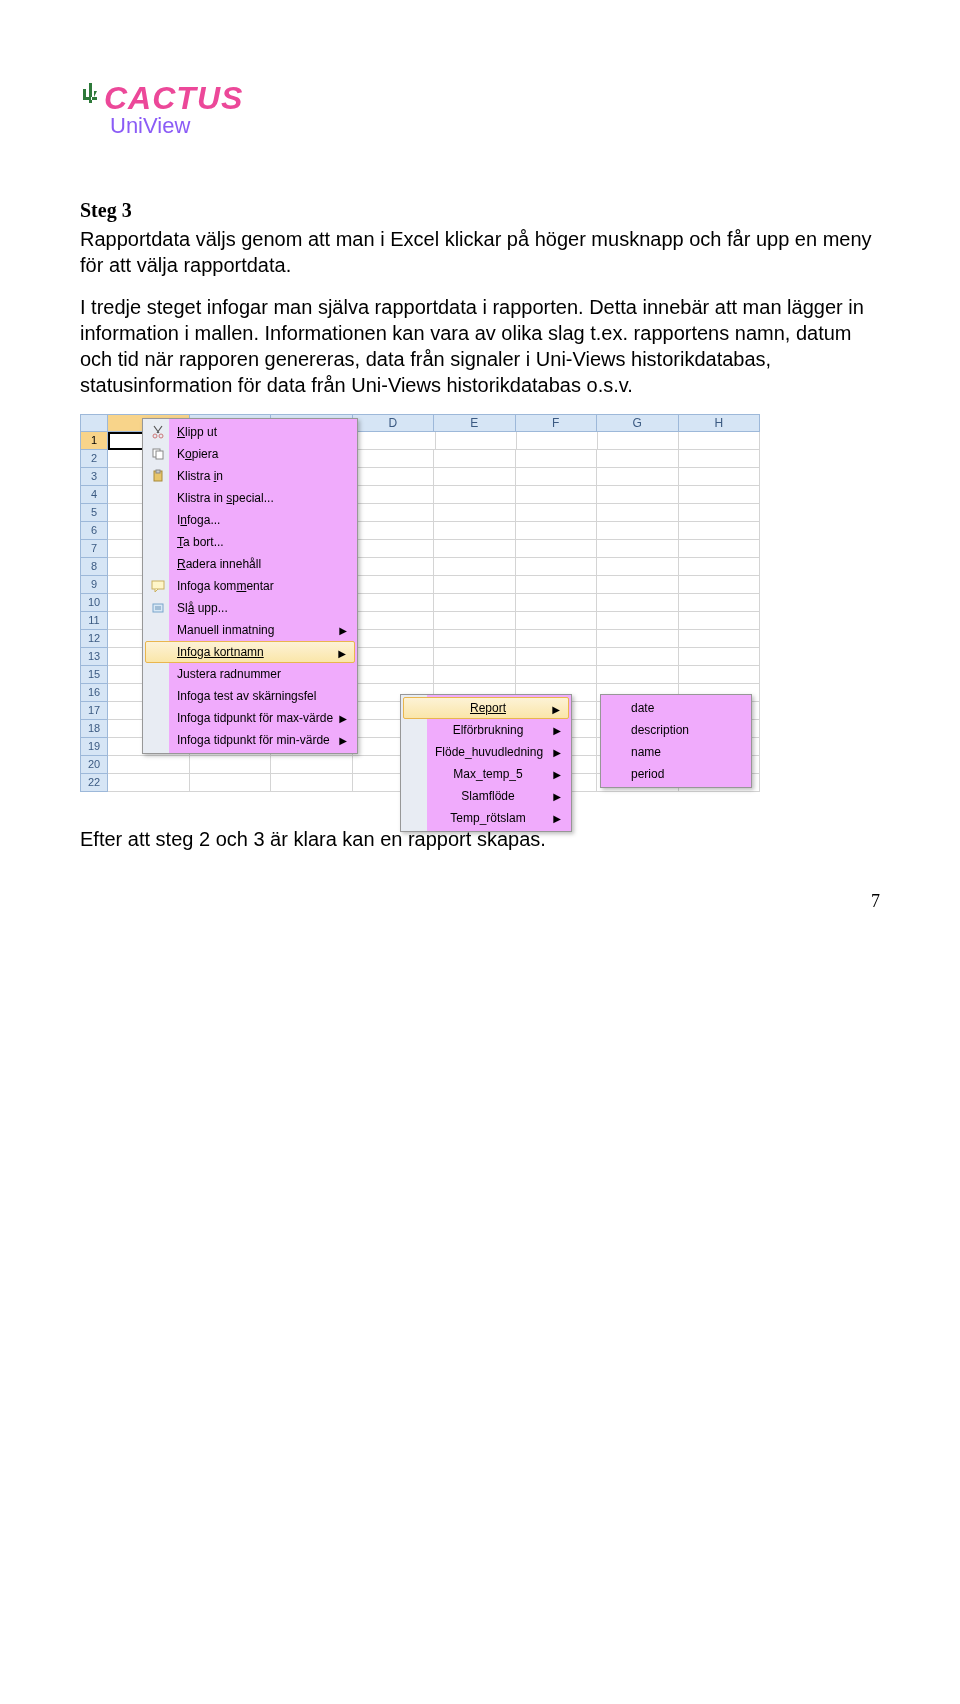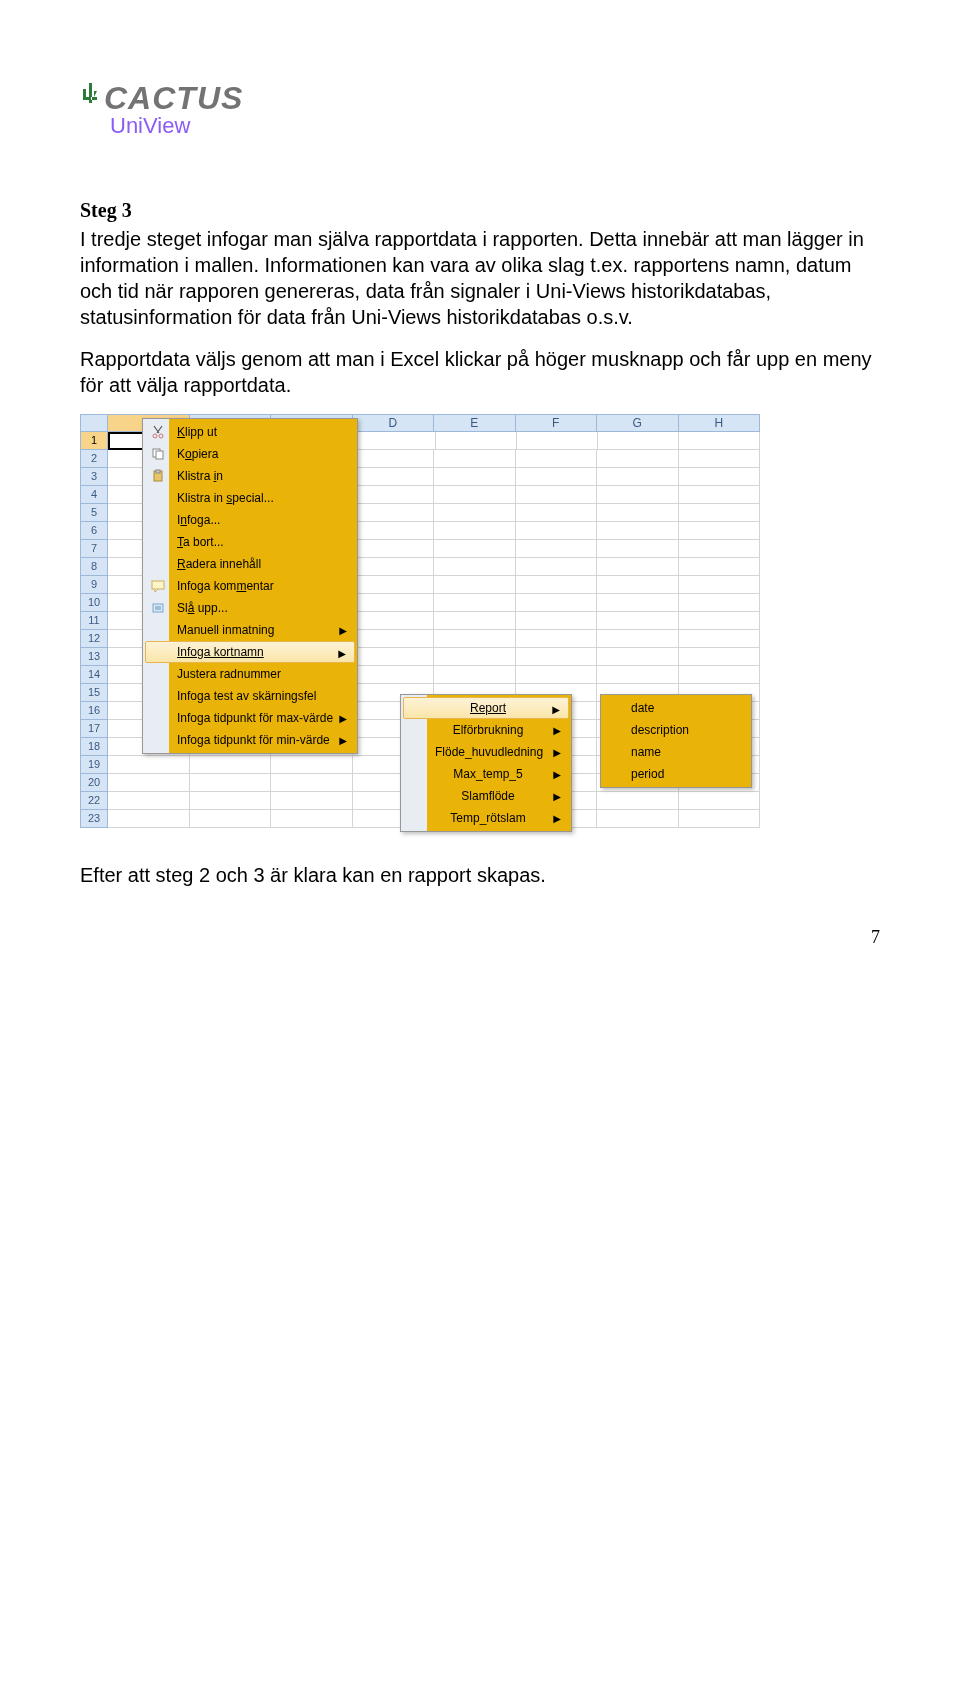--- a/index.html
+++ b/index.html
@@ -15,21 +15,21 @@
   }
   .logo-block {
     margin-bottom: 60px;
   }
   .logo-cactus {
     font-family: "Arial Black", Arial, sans-serif;
     font-weight: 900;
     font-size: 32px;
     letter-spacing: 1px;
     font-style: italic;
-    color: #737373;
+    color: #ec4899;
     display: flex;
     align-items: center;
     gap: 4px;
   }
   .cactus-icon {
     display: inline-block;
   }
   .logo-uniview {
     font-family: Liberation Sans, sans-serif;
     font-size: 22px;
@@ -111,21 +111,21 @@
     border-bottom: 1px solid #d4d4d4;
     box-sizing: border-box;
     height: 18px;
   }
   .cell.active {
     border: 2px solid #000;
   }
   
   .menu {
     position: absolute;
-    background: #eab308;
+    background: #f0abfc;
     border: 1px solid #979797;
     box-shadow: 2px 2px 4px rgba(0,0,0,0.25);
     padding: 2px;
     font-size: 12px;
   }
   .menu .iconcol {
     position: absolute;
     left: 0; top: 0; bottom: 0;
     width: 26px;
     background: #e8ecf3;
@@ -189,22 +189,22 @@
         <svg width="20" height="28" viewBox="0 0 20 28">
           <path d="M9 2 h3 v20 h-3 z M3 8 h3 v8 h3 v3 h-6 z M14 10 h3 v6 h-3 z M14 16 h-3 v3 h6 v-9" fill="#2e7a3a"></path>
         </svg>
       </span>
       <span>CACTUS</span>
     </div>
     <div class="logo-uniview">UniView</div>
   </div>
 
   <div class="section-title">Steg 3</div>
+  <div class="body-text">Rapportdata väljs genom att man i Excel klickar på höger musknapp och får upp en meny för att välja rapportdata.</div>
   <div class="body-text">I tredje steget infogar man själva rapportdata i rapporten. Detta innebär att man lägger in information i mallen. Informationen kan vara av olika slag t.ex. rapportens namn, datum och tid när rapporen genereras, data från signaler i Uni-Views historikdatabas, statusinformation för data från Uni-Views historikdatabas o.s.v.</div>
-  <div class="body-text">Rapportdata väljs genom att man i Excel klickar på höger musknapp och får upp en meny för att välja rapportdata.</div>
 
   <div class="screenshot">
     <div class="sheet-header">
       <div class="corner-cell"></div>
     <div class="col-head sel">A</div>
         <div class="col-head">B</div>
         <div class="col-head">C</div>
         <div class="col-head">D</div>
         <div class="col-head">E</div>
         <div class="col-head">F</div>
@@ -349,31 +349,20 @@
           <div class="cell"></div>
           <div class="cell"></div>
           <div class="cell"></div>
           <div class="cell"></div>
           <div class="cell"></div>
           <div class="cell"></div>
           <div class="cell"></div>
           <div class="cell"></div>
         </div>
         <div class="sheet-row">
-          <div class="row-head">14</div>
-          <div class="cell"></div>
-          <div class="cell"></div>
-          <div class="cell"></div>
-          <div class="cell"></div>
-          <div class="cell"></div>
-          <div class="cell"></div>
-          <div class="cell"></div>
-          <div class="cell"></div>
-        </div>
-        <div class="sheet-row">
           <div class="row-head">15</div>
           <div class="cell"></div>
           <div class="cell"></div>
           <div class="cell"></div>
           <div class="cell"></div>
           <div class="cell"></div>
           <div class="cell"></div>
           <div class="cell"></div>
           <div class="cell"></div>
         </div>
@@ -427,31 +416,20 @@
           <div class="cell"></div>
           <div class="cell"></div>
           <div class="cell"></div>
           <div class="cell"></div>
           <div class="cell"></div>
           <div class="cell"></div>
           <div class="cell"></div>
         </div>
         <div class="sheet-row">
           <div class="row-head">22</div>
-          <div class="cell"></div>
-          <div class="cell"></div>
-          <div class="cell"></div>
-          <div class="cell"></div>
-          <div class="cell"></div>
-          <div class="cell"></div>
-          <div class="cell"></div>
-          <div class="cell"></div>
-        </div>
-        <div class="sheet-row">
-          <div class="row-head">23</div>
           <div class="cell"></div>
           <div class="cell"></div>
           <div class="cell"></div>
           <div class="cell"></div>
           <div class="cell"></div>
           <div class="cell"></div>
           <div class="cell"></div>
           <div class="cell"></div>
         </div>
       </div>

